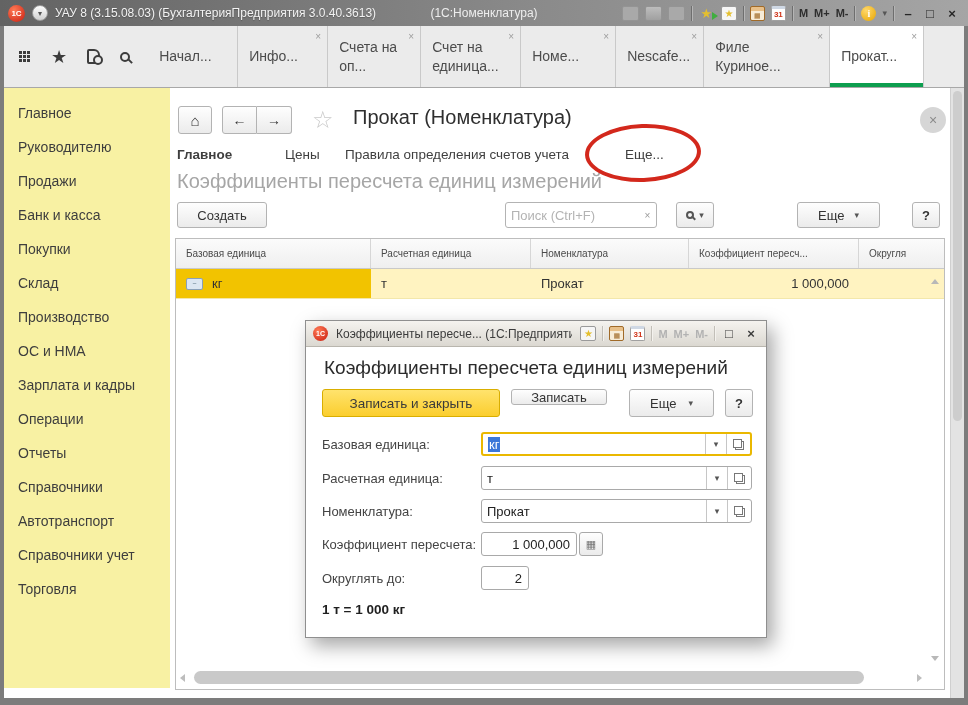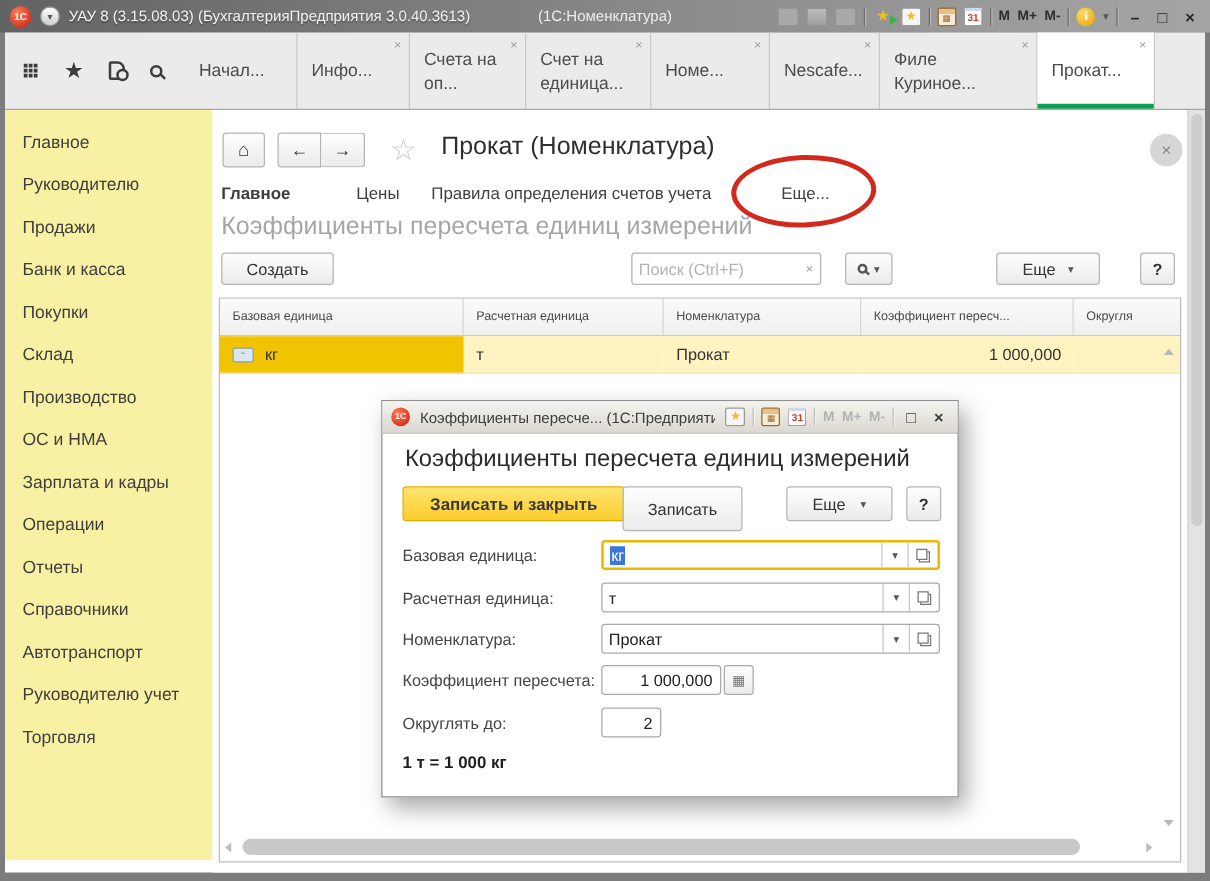--- a/index.html
+++ b/index.html
@@ -118,23 +118,23 @@
   .dialog{position:absolute;left:305px;top:320px;width:462px;height:318px;background:#fff;border:1px solid #8f8f8f;
     box-shadow:6px 8px 18px rgba(0,0,0,.35);z-index:10}
   .dlg-tb{height:26px;background:linear-gradient(#f5f3ef,#dbd8d1);border-bottom:1px solid #b9b6ae;
     display:flex;align-items:center;padding:0 7px;gap:8px;font-size:12px;color:#3c3c3c}
   .dlg-title{white-space:nowrap;overflow:hidden}
   .dlg-ics{margin-left:auto;display:flex;align-items:center;gap:6px}
   .dlg-ics .sep{background:#c2bfb8;box-shadow:1px 0 0 #f4f2ee}
   .dlg-ics .winctl{color:#3c3c3c}
   .dlg-heading{position:absolute;left:18px;top:36px;font-size:19px;color:#2b2b2b;white-space:nowrap}
   .goldbtn{position:absolute;left:16px;top:68px;width:178px;height:28px;border:1px solid #d9ae00;border-radius:3px;
-    background:linear-gradient(#ffe36d,#fbce2e);font-weight:bold;font-size:13.5px;color:#3a3a3a;
+    background:linear-gradient(#ffe36d,#fbce2e);font-weight:normal;font-size:13.5px;color:#3a3a3a;
     display:flex;align-items:center;justify-content:center;font-family:inherit;cursor:pointer}
-  .savebtn{position:absolute;left:192px;top:68px;width:96px;height:36px}
+  .savebtn{position:absolute;left:205px;top:68px;width:96px;height:16px}
   .dmore{position:absolute;left:323px;top:68px;width:85px;height:28px;gap:12px}
   .dhelp{position:absolute;left:419px;top:68px;width:28px;height:28px;font-weight:bold}
   .frow{position:absolute;left:16px;right:14px;height:26px;display:flex;align-items:center}
   .f0{top:110px}.f1{top:144px}.f2{top:177px}.f3{top:210px}.f4{top:244px}
   .flabel{width:159px;font-size:13px;color:#444;flex:none}
   .refctl{width:272px;height:24px;border:1px solid #a9a9a9;border-radius:3px;display:flex;background:#fff;overflow:hidden}
   .refctl.focused{border:2px solid #eab800}
   .refval{flex:1;display:flex;align-items:center;padding:0 5px;font-size:13px;color:#222;min-width:0}
   .sel{background:#3b77d8;color:#fff;padding:0 1px}
   .drop{width:21px;border-left:1px solid #c6c6c6;display:flex;align-items:center;justify-content:center;
@@ -238,21 +238,21 @@
           <li>Банк и касса</li>
           <li>Покупки</li>
           <li>Склад</li>
           <li>Производство</li>
           <li>ОС и НМА</li>
           <li>Зарплата и кадры</li>
           <li>Операции</li>
           <li>Отчеты</li>
           <li>Справочники</li>
           <li>Автотранспорт</li>
-          <li>Руководителю учет</li>
+          <li>Справочники учет</li>
           <li>Торговля</li>
         </ul>
     </nav>
 
     <div class="content">
       <span class="close-circle">×</span>
 
       <button class="btn home">⌂</button>
       <span class="navbtns">
         <button class="btn">←</button>

